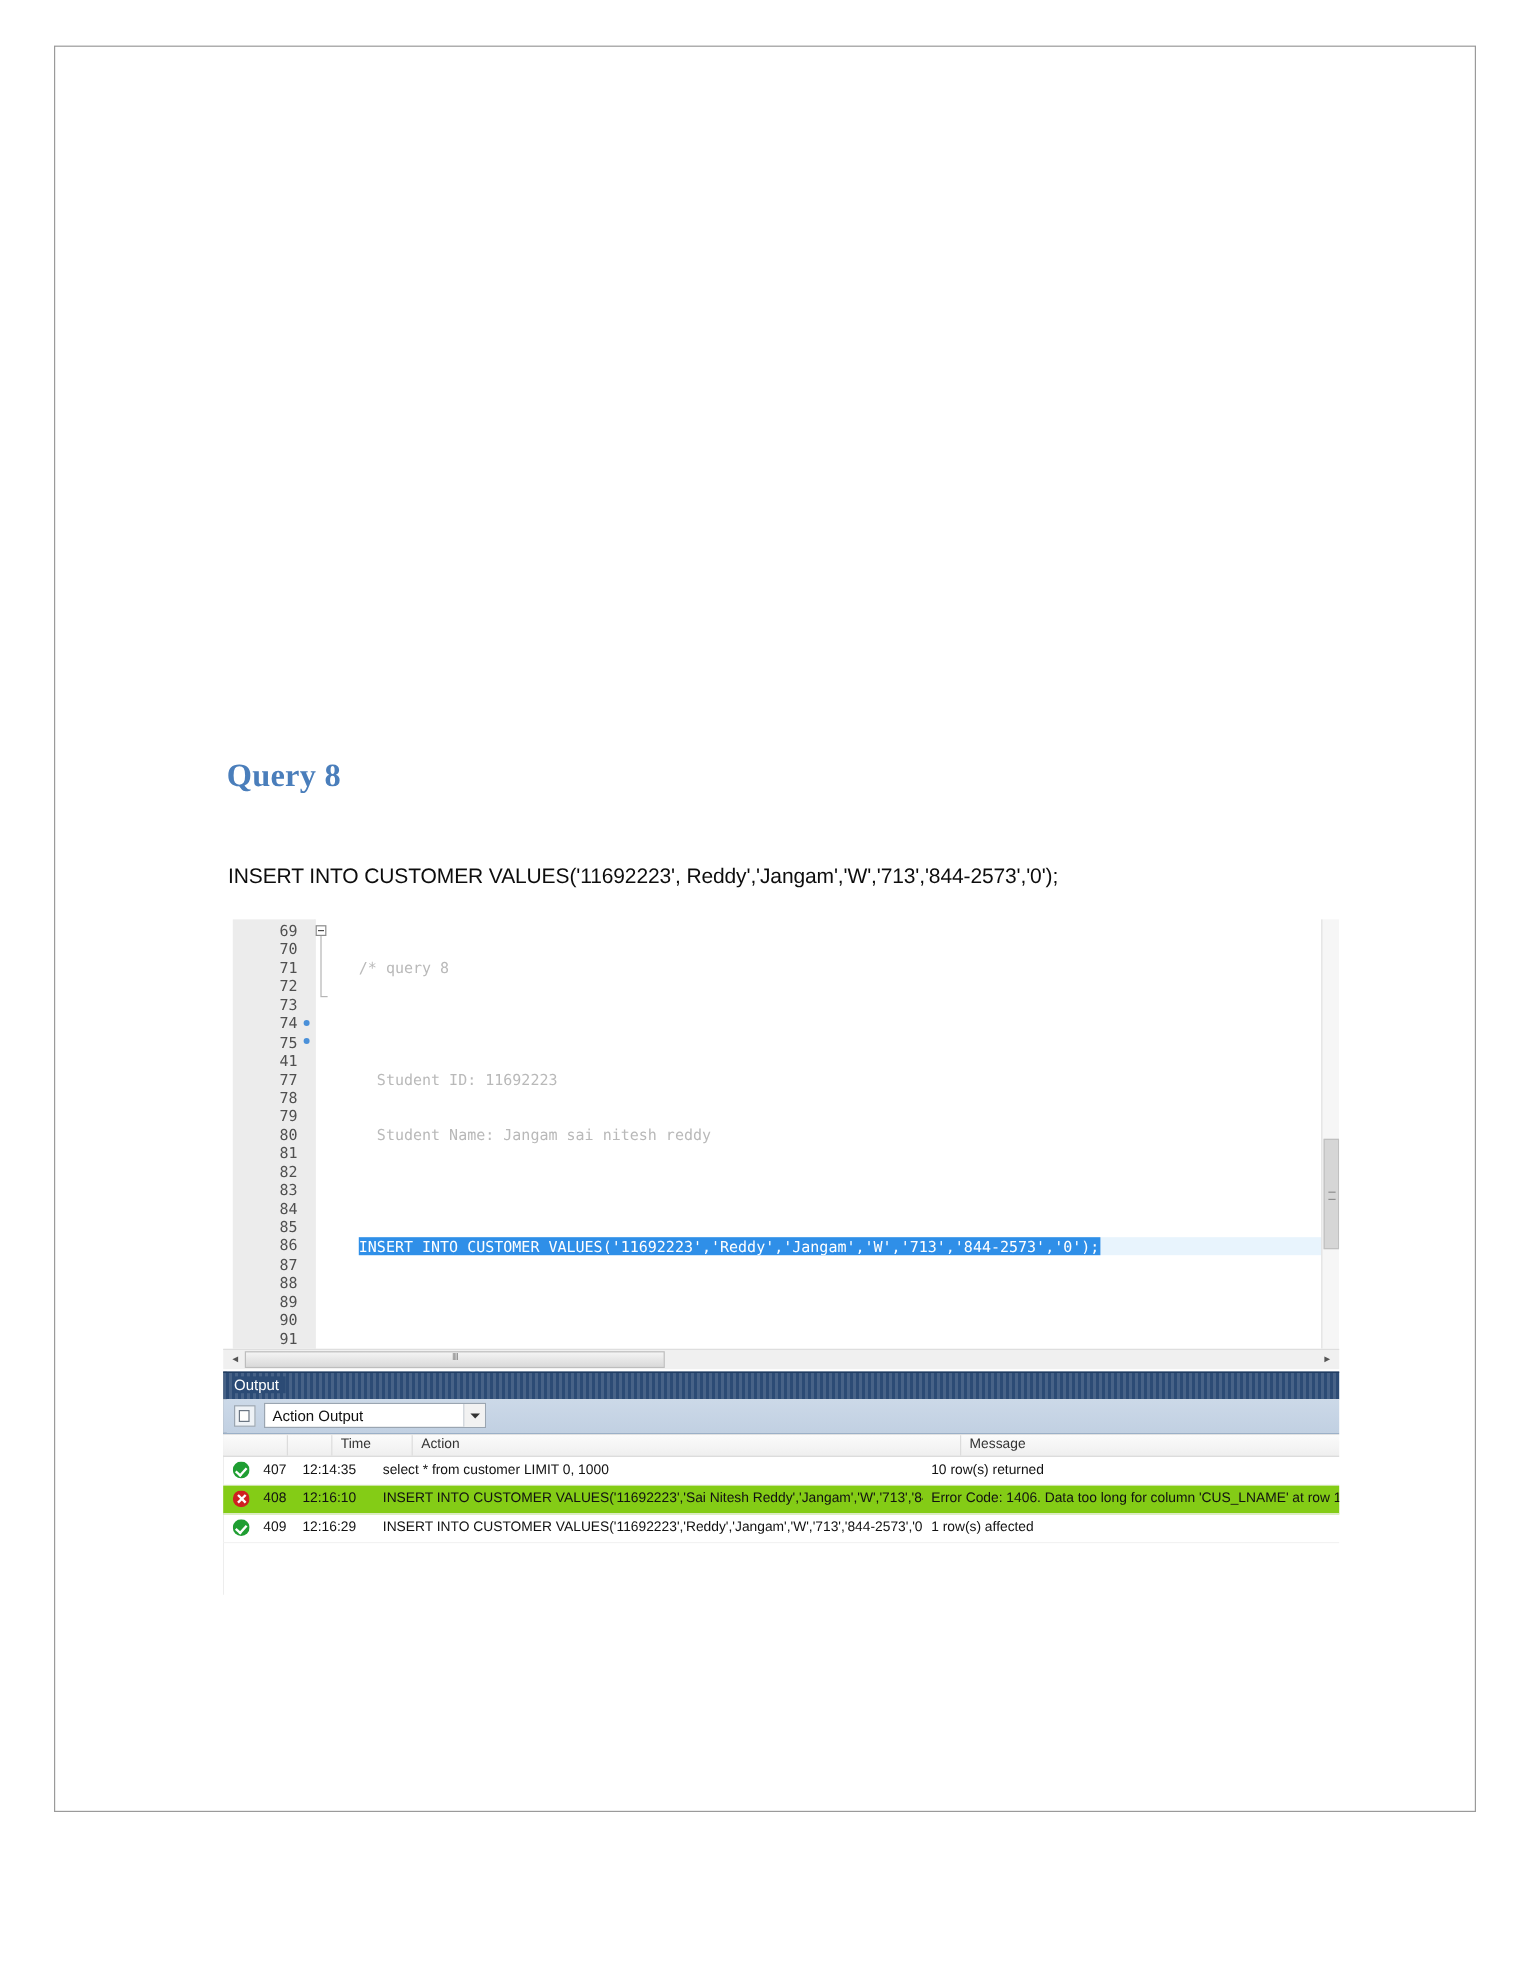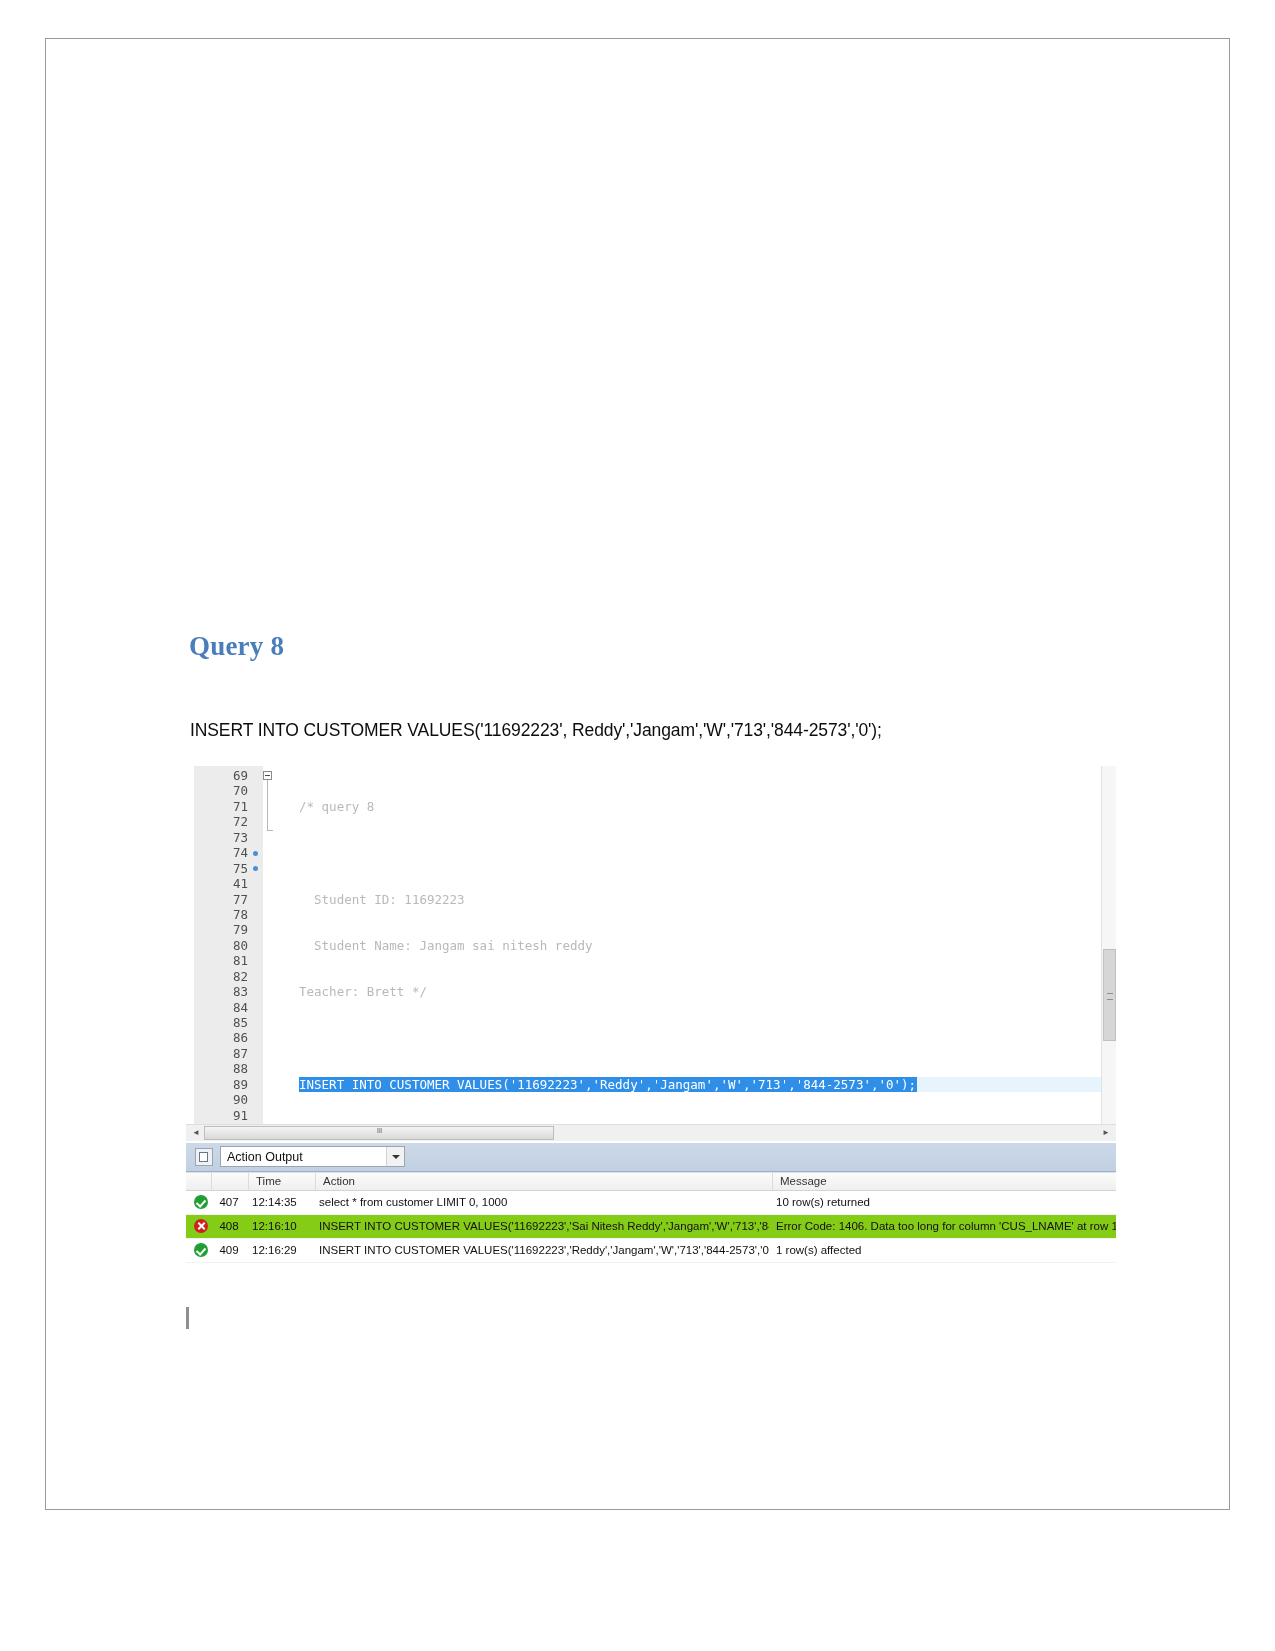--- a/index.html
+++ b/index.html
@@ -340,20 +340,21 @@
     height: 17px;
     background: linear-gradient(to bottom,#fbfbfb,#efefef);
     border-bottom: 1px solid #d4d4d4;
     position: relative;
     font-size: 11.5px;
     color: #333;
   }
   .ot-head span {
     position: absolute;
     top: 2px;
+    margin-left: 28px;
   }
   .ot-head .sep {
     position: absolute;
     top: 0;
     width: 1px;
     height: 17px;
     background: #dcdcdc;
   }
   .ot-row {
     position: relative;
@@ -463,40 +464,42 @@
         <div class="fold-box"></div>
         <div class="fold-line"></div>
         <div class="fold-end"></div>
       </div>
 
       <div class="code-area">
         <div class="ln">/* query 8</div>
         <div class="ln"></div>
         <div class="ln">  Student ID: 11692223</div>
         <div class="ln">  Student Name: Jangam sai nitesh reddy</div>
-        <div class="ln">Teacher: Brett */</div>
         <div class="ln"></div>
         <div class="sel-row"><span class="ln sel">INSERT INTO CUSTOMER VALUES('11692223','Reddy','Jangam','W','713','844-2573','0');</span></div>
       </div>
 
       <div class="editor-vscroll">
         <div class="editor-vthumb"></div>
       </div>
     </div>
 
     <div class="hscroll">
       <div class="hs-left">◄</div>
       <div class="hs-thumb"></div>
       <div class="hs-right">►</div>
     </div>
 
     <div class="out-left-strip"></div>
 
     <div class="output-panel">
 
+      <div class="output-title">
+        <span class="otxt">Output</span>
+      </div>
 
       <div class="output-toolbar">
         <div class="copy-icon"></div>
         <div class="out-select">
           <span class="lbl">Action Output</span>
           <span class="arrow"></span>
         </div>
       </div>
 
       <div class="out-table">

